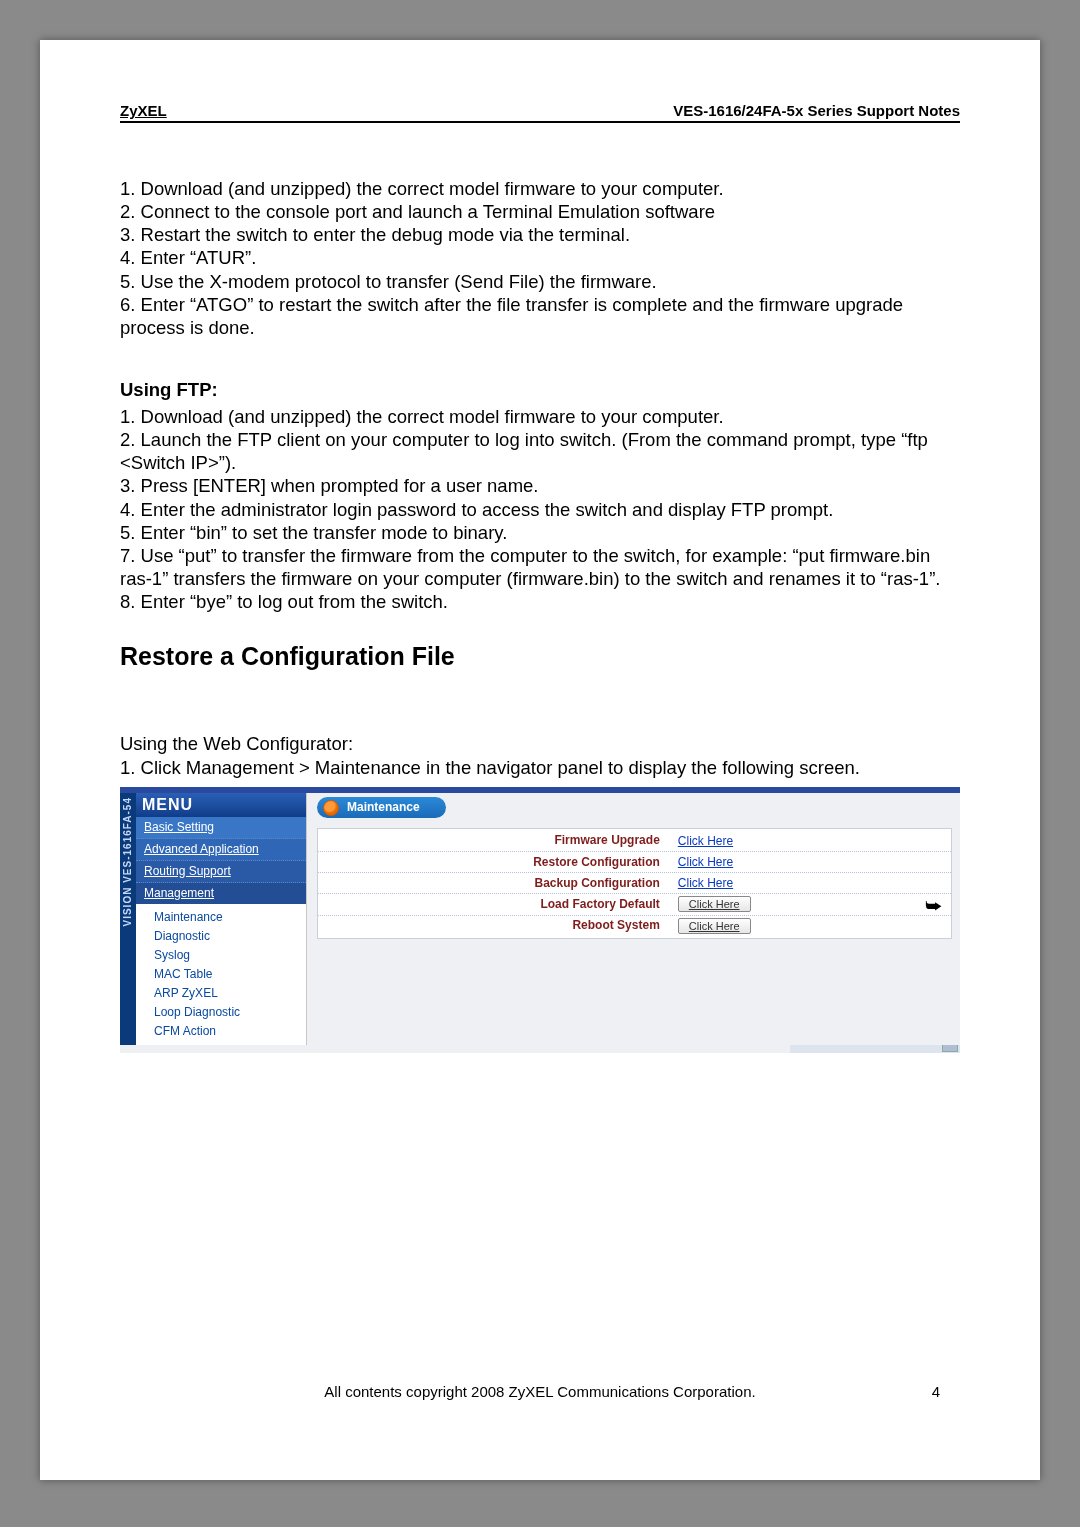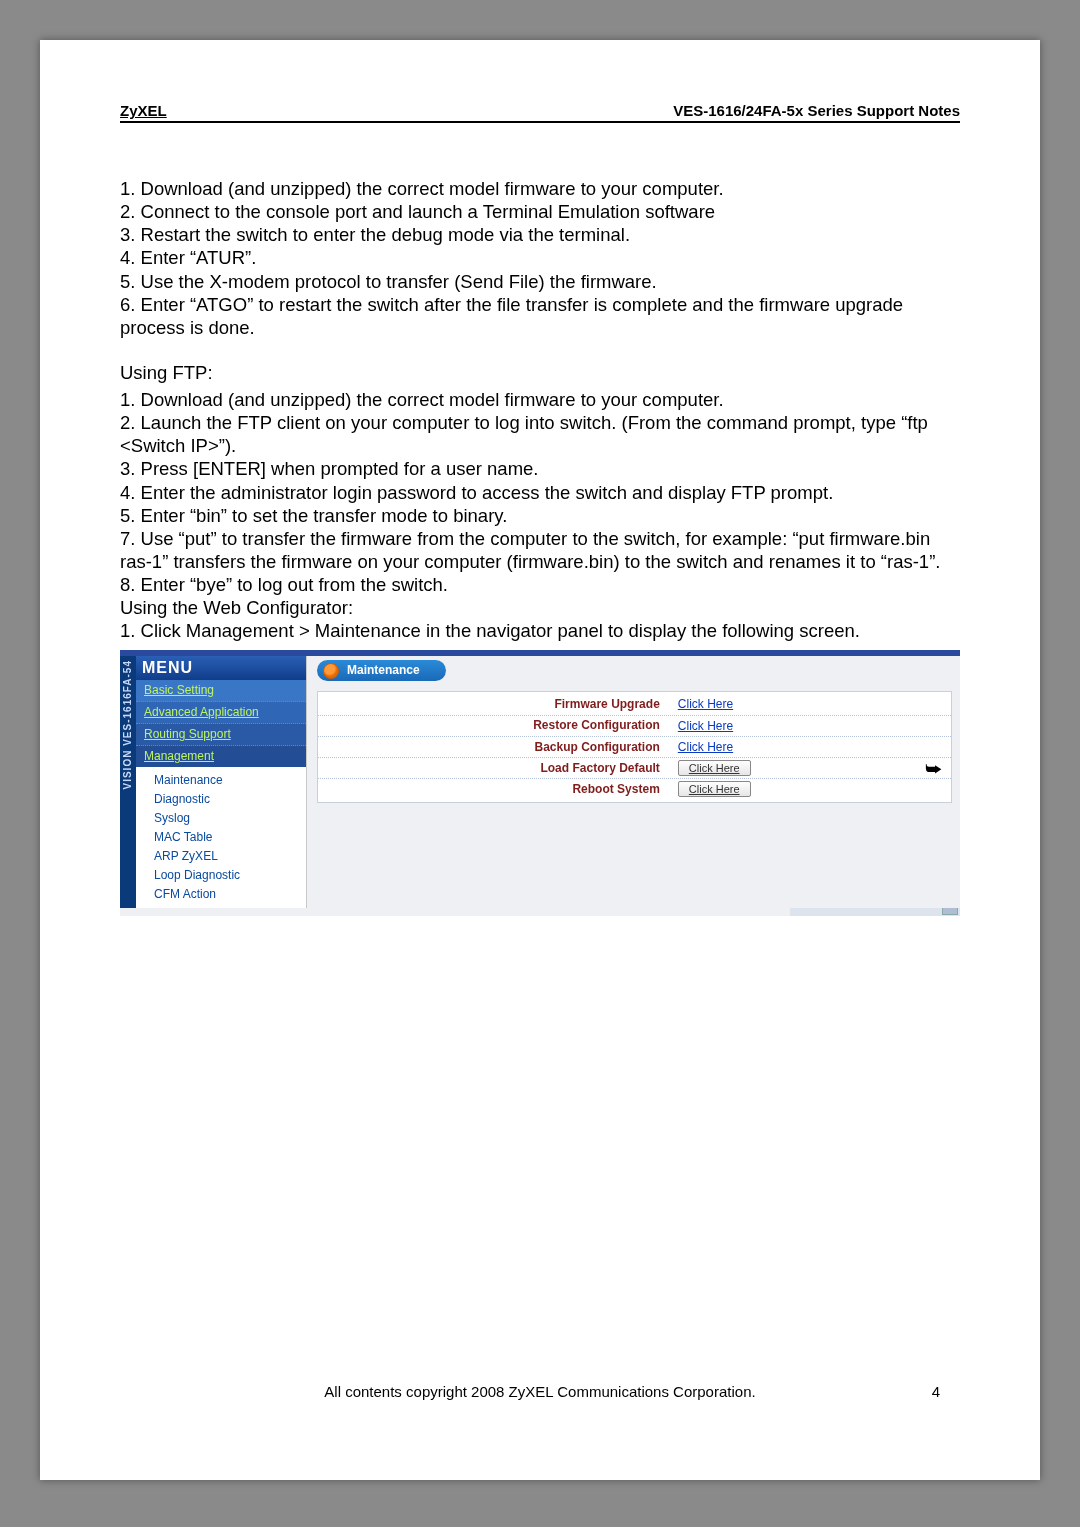--- a/index.html
+++ b/index.html
@@ -34,21 +34,21 @@
     line-height: 1.25;
     margin-top: 54px;
   }
   .ol-list { margin: 0; padding-left: 0; }
   .section-title {
     font-size: 25px;
     font-weight: bold;
     margin-top: 28px;
     margin-bottom: 60px;
   }
-  .subhead { margin-top: 22px; margin-bottom: 4px; }
+  .subhead { margin-top: 39px; margin-bottom: 4px; font-weight: bold; }
 
   
   .shot {
     width: 100%;
     margin-top: 8px;
     border-top: 6px solid #2a4aa0;
     background: #eef0f4;
     display: flex;
     font-family: Tahoma, Arial, sans-serif;
     font-size: 13px;
@@ -78,21 +78,21 @@
   }
   .menu-bar {
     background: linear-gradient(#2a5fb5,#103d8a);
     color: #fff;
     font-size: 16px;
     padding: 2px 6px;
     letter-spacing: 1px;
     font-weight: bold;
   }
   .nav-section {
-    color: #bef264;
+    color: #ffffff;
     font-size: 12px;
     padding: 3px 8px;
     border-bottom: 1px dotted #5c84c8;
     text-decoration: underline;
     cursor: default;
   }
   .nav-sec-a { background: #3a76c6; }
   .nav-sec-b { background: #2f66b5; }
   .nav-sec-c { background: #2a5aa5; }
   .nav-sec-d { background: #234d94; border-bottom: none; padding-left: 8px; }
@@ -235,20 +235,21 @@
     <div class="ol-list">
       <div>1. Download (and unzipped) the correct model firmware to your computer.</div>
       <div>2. Launch the FTP client on your computer to log into switch. (From the command prompt, type “ftp &lt;Switch IP&gt;”).</div>
       <div>3. Press [ENTER] when prompted for a user name.</div>
       <div>4. Enter the administrator login password to access the switch and display FTP prompt.</div>
       <div>5. Enter “bin” to set the transfer mode to binary.</div>
       <div>7. Use “put” to transfer the firmware from the computer to the switch, for example: “put firmware.bin ras-1” transfers the firmware on your computer (firmware.bin) to the switch and renames it to “ras-1”.</div>
       <div>8. Enter “bye” to log out from the switch.</div>
     </div>
 
+    <div class="section-title">Restore a Configuration File</div>
 
     <div>Using the Web Configurator:</div>
     <div>1. Click Management &gt; Maintenance in the navigator panel to display the following screen.</div>
 
     <div class="shot">
       <div class="side-label">
         <span>VISION  VES-1616FA-54</span>
       </div>
 
       <div class="nav">

